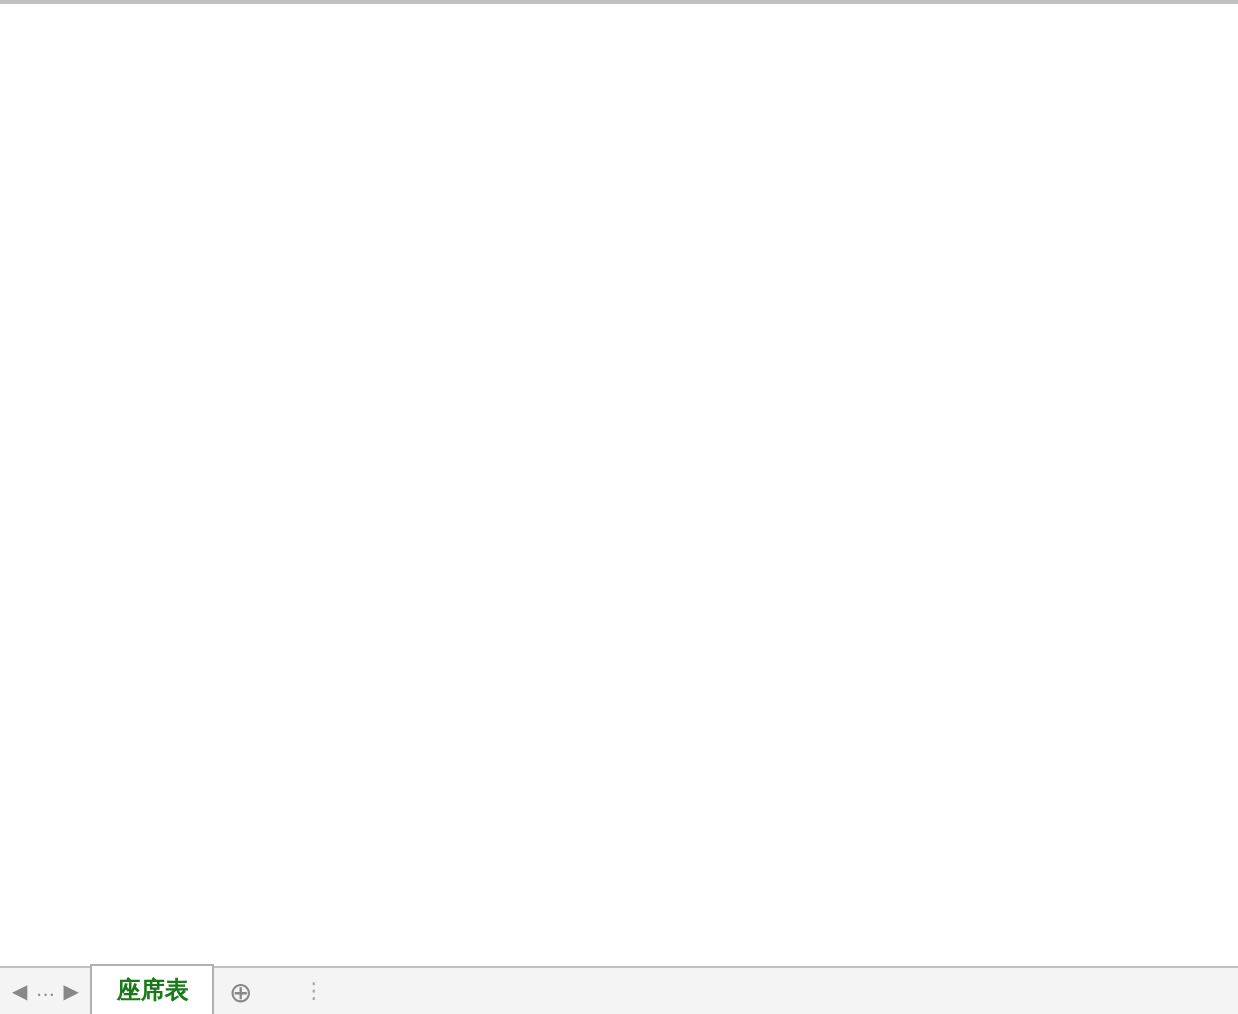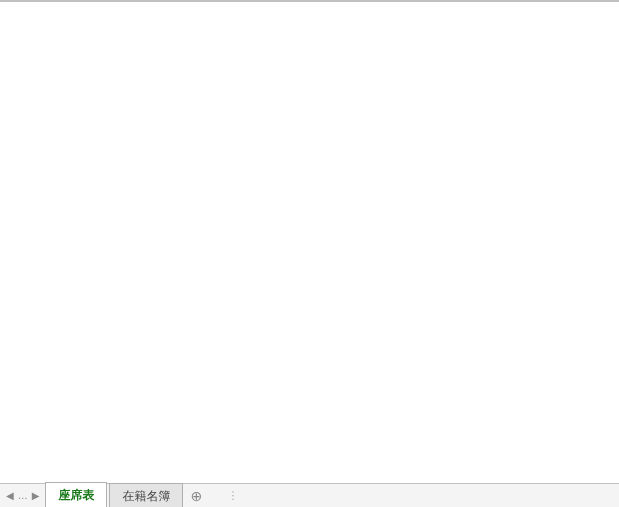--- a/index.html
+++ b/index.html
@@ -99,18 +99,17 @@
     </div>
   </div>
   <div class="tabbar">
     <div class="tabnav">
       <span>◀</span>
       <span>…</span>
       <span>▶</span>
     </div>
     <div class="tabs">
         <div class="tab active">座席表</div>
-        <div class="tab">在籍名簿</div>
       </div>
     <div class="addtab">⊕</div>
     <div class="tab-resize">⋮</div>
   </div>
 </div>
 
 </body></html>

